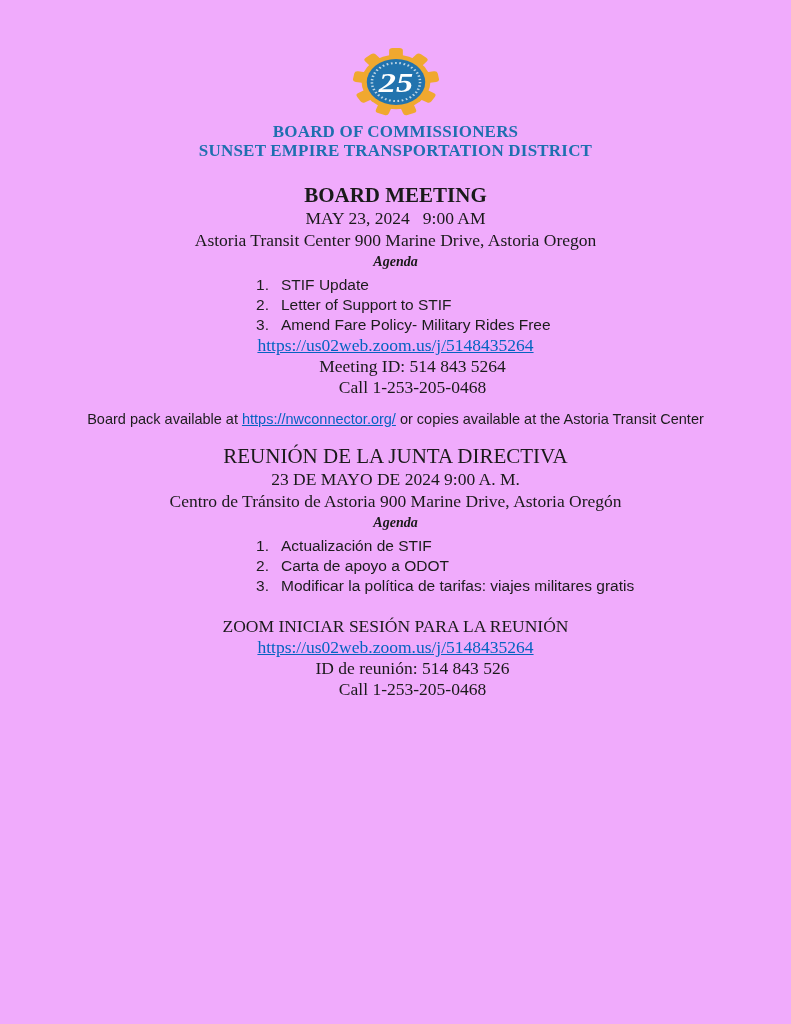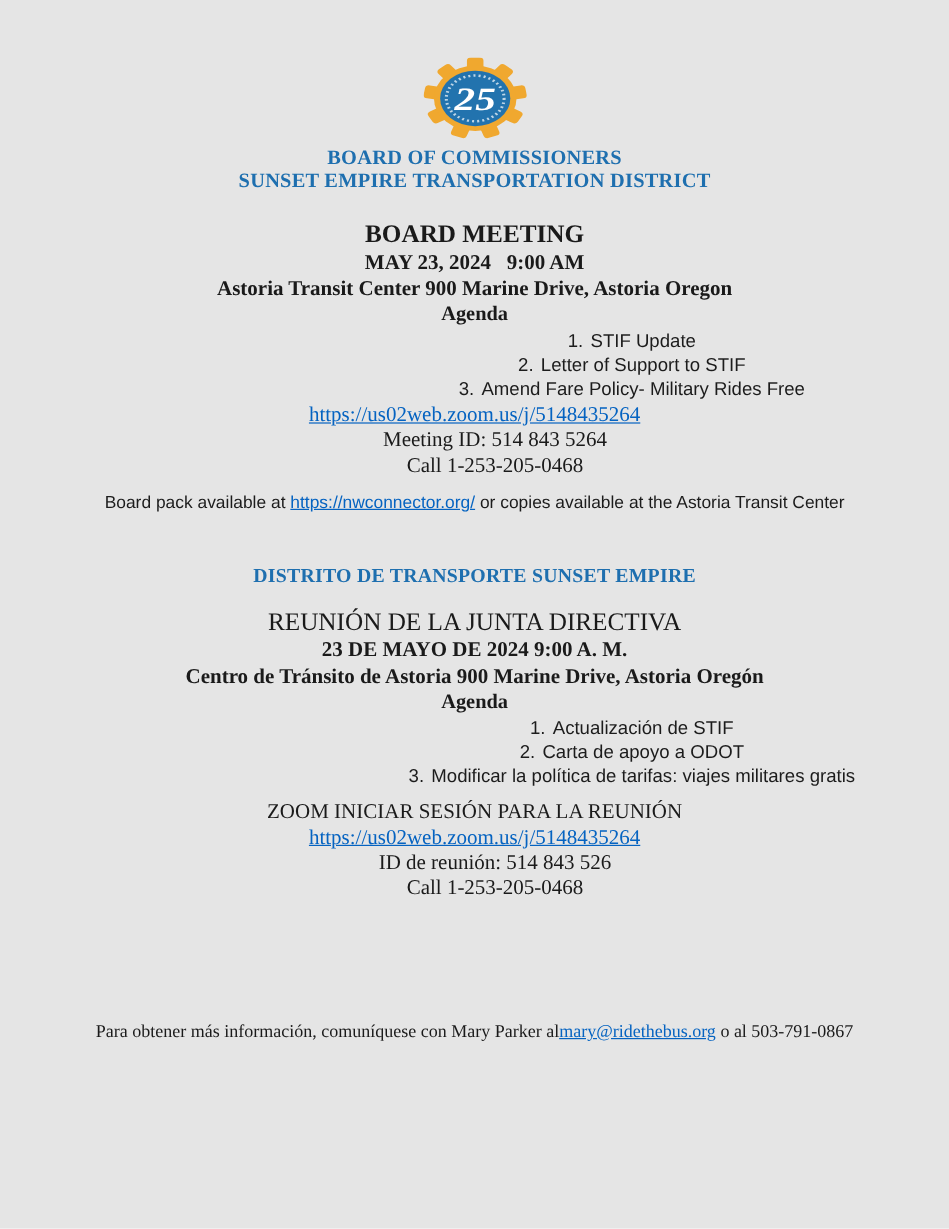--- a/index.html
+++ b/index.html
@@ -1,20 +1,20 @@
 <!DOCTYPE html>
 <html><head>
 <meta charset="utf-8">
 <style>
   html, body { margin: 0; padding: 0; background: #ffffff; }
   .page {
     width: 791px;
     height: 1024px;
     margin: 0 auto;
-    background: #e5e5e5;
+    background: #f0abfc;
     position: relative;
     overflow: hidden;
     font-family: "Liberation Serif", serif;
     color: #1a1a1a;
     text-align: center;
     box-sizing: border-box;
     padding-top: 48px;
   }
 
   
@@ -41,41 +41,41 @@
     font-size: 16.5px;
     line-height: 20px;
     font-weight: bold;
     color: #1E6FAF;
     letter-spacing: .2px;
   }
 
   
   .meeting-title { margin: 24px 0 0 0; font-size: 21px; line-height: 23px; font-weight: bold; }
   .meeting-title-es { margin: 17px 0 0 0; font-size: 21px; line-height: 23px; font-weight: normal; }
-  .meeting-sub { font-size: 17.5px; line-height: 22px; font-weight: bold; white-space: pre-wrap; }
-  .agenda-label { font-size: 17px; line-height: 21px; font-weight: bold; }
+  .meeting-sub { font-size: 17.5px; line-height: 22px; font-weight: normal; white-space: pre-wrap; }
+  .agenda-label { font-size: 14px; line-height: 21px; font-weight: bold; font-style: italic; }
 
   
   ol.agenda {
     margin: 3px 0 0 256px;
     padding: 0;
     list-style: none;
     counter-reset: item;
-    text-align: center;
+    text-align: left;
     font-family: "Liberation Sans", sans-serif;
     font-size: 15.5px;
     line-height: 20px;
     color: #1c1c1c;
   }
   ol.agenda li { counter-increment: item; }
   ol.agenda li::before { content: counter(item) "."; display: inline-block; width: 25px; }
 
   
   .zoom-heading-sans { margin-top: 12px; font-family: "Liberation Sans", sans-serif; font-size: 15.5px; line-height: 19px; color: #1c1c1c; }
-  .zoom-heading-serif { margin-top: 8px; font-size: 17.5px; line-height: 21px; }
+  .zoom-heading-serif { margin-top: 20px; font-size: 17.5px; line-height: 21px; }
   .link-line { font-size: 17.5px; line-height: 21px; }
   .serif-line { font-size: 17.5px; line-height: 21px; margin-left: 34px; }
   a.doc-link { color: #0563C1; text-decoration: underline; cursor: pointer; }
 
   
   .pack-line { margin-top: 12px; font-family: "Liberation Sans", sans-serif; font-size: 14.5px; line-height: 18px; color: #1c1c1c; white-space: pre-wrap; }
   .pack-line-es { margin-top: 18px; }
 
   
   .footer { margin-top: 58px; font-size: 15px; line-height: 21px; white-space: pre-wrap; }
@@ -125,21 +125,20 @@
     <div class="link-line">
       <a class="doc-link" href="#">https://us02web.zoom.us/j/5148435264</a>
     </div>
     <div class="serif-line">Meeting ID: 514 843 5264</div>
     <div class="serif-line">Call 1-253-205-0468</div>
 
     <div class="pack-line"><span>Board pack available at </span><a class="doc-link" href="#">https://nwconnector.org/</a><span> or copies available at the Astoria Transit Center</span></div>
   </section>
 
   <section>
-    <div class="org-title-es">DISTRITO DE TRANSPORTE SUNSET EMPIRE</div>
     <h1 class="meeting-title-es">REUNIÓN DE LA JUNTA DIRECTIVA</h1>
     <div class="meeting-sub">23 DE MAYO DE 2024 9:00 A. M.</div>
     <div class="meeting-sub">Centro de Tránsito de Astoria 900 Marine Drive, Astoria Oregón</div>
     <div class="agenda-label">Agenda</div>
 
     <ol class="agenda">
       <li><span>Actualización de STIF</span></li>
       <li><span>Carta de apoyo a ODOT</span></li>
       <li><span>Modificar la política de tarifas: viajes militares gratis</span></li>
     </ol>
@@ -147,16 +146,15 @@
     <div class="zoom-heading-serif">ZOOM INICIAR SESIÓN PARA LA REUNIÓN</div>
     <div class="link-line">
       <a class="doc-link" href="#">https://us02web.zoom.us/j/5148435264</a>
     </div>
     <div class="serif-line">ID de reunión: 514 843 526</div>
     <div class="serif-line">Call 1-253-205-0468</div>
 
   </section>
 
   <footer class="footer">
-    <div><span>Para obtener más información, comuníquese con Mary Parker al</span><a class="doc-link" href="#">mary@ridethebus.org</a><span> o al 503-791-0867</span></div>
   </footer>
 
 </div>
 
 </body></html>

